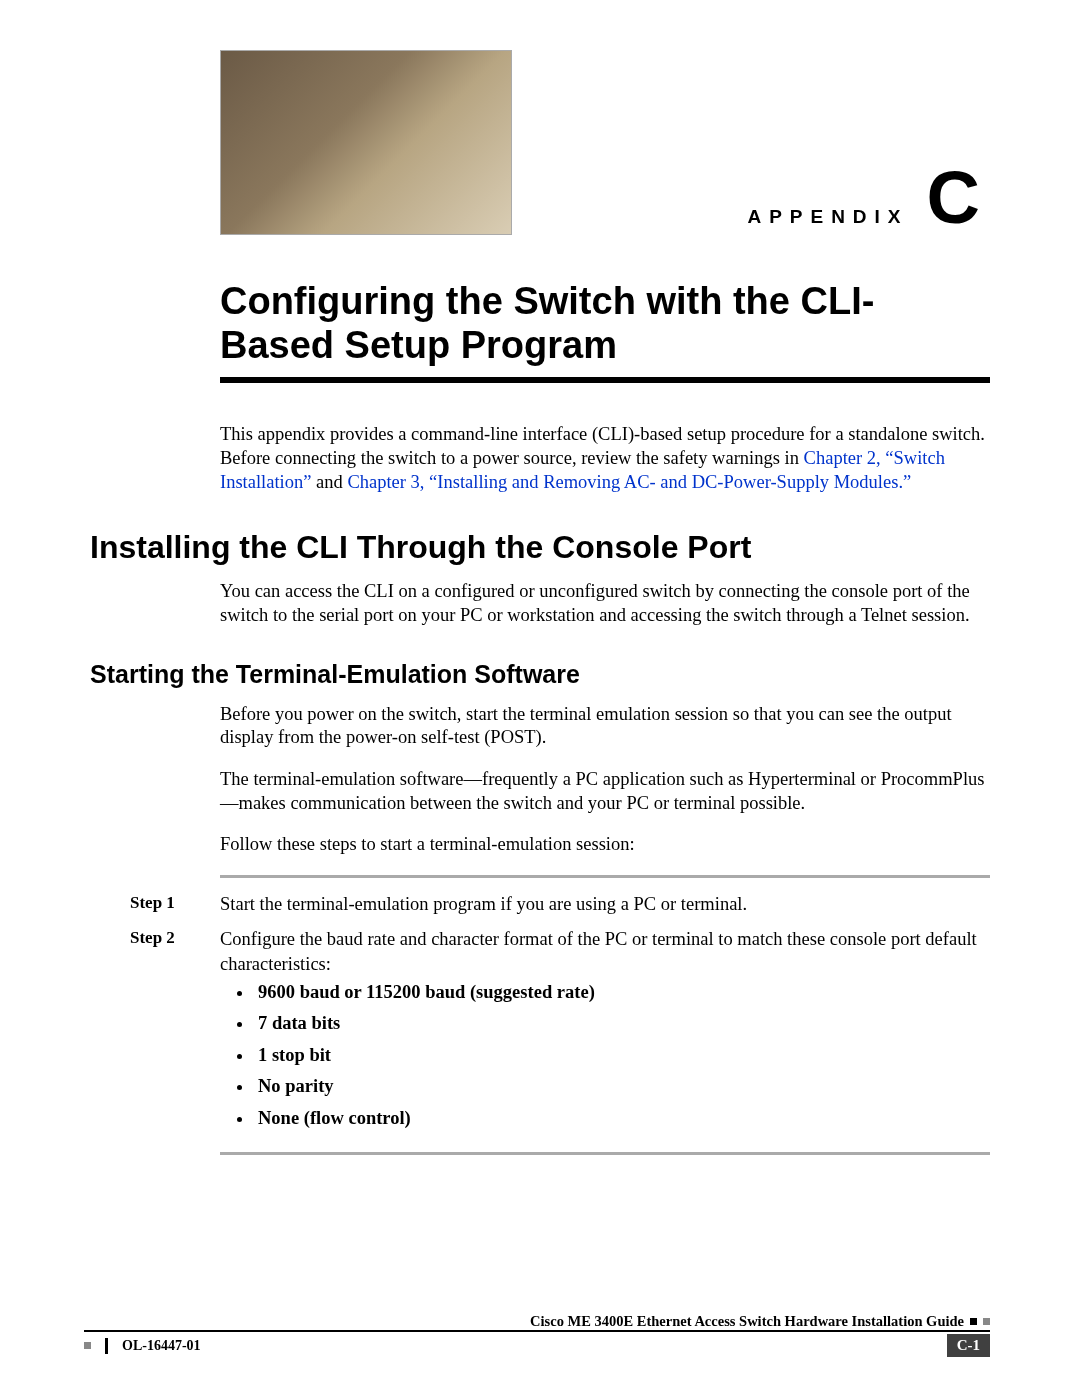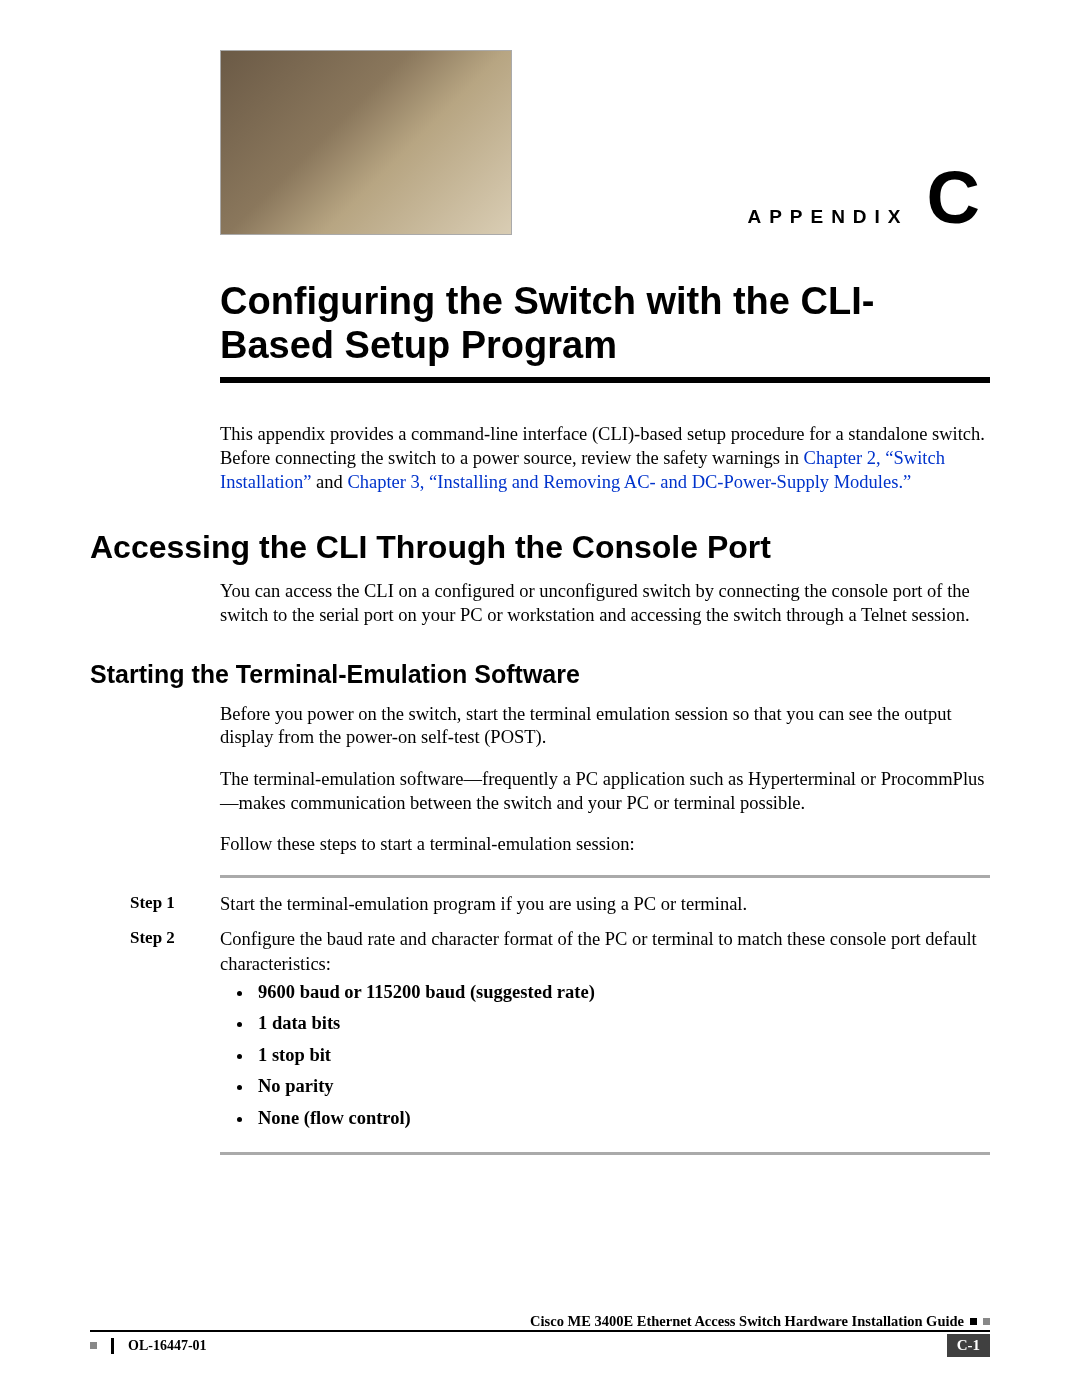--- a/index.html
+++ b/index.html
@@ -113,21 +113,21 @@
     padding-left: 34px;
     font-size: 18.5px;
     line-height: 1.7;
     font-weight: bold;
   }
   ul.bullets li {
     padding-left: 4px;
   }
   .footer {
     position: absolute;
-    left: 90px;
+    left: 84px;
     right: 90px;
     bottom: 40px;
   }
   .footer-line {
     height: 2px;
     background: #000;
     margin-bottom: 2px;
   }
   .doc-title {
     font-weight: bold;
@@ -175,42 +175,42 @@
     </div>
   </div>
 
   <div class="chapter-title">Configuring the Switch with the CLI-Based Setup Program</div>
   <div class="thick-rule"></div>
 
   <div class="body-block">
     <span>This appendix provides a command-line interface (CLI)-based setup procedure for a standalone switch. Before connecting the switch to a power source, review the safety warnings in </span><span class="link">Chapter 2, “Switch Installation”</span><span> and </span><span class="link">Chapter 3, “Installing and Removing AC- and DC-Power-Supply Modules.”</span>
   </div>
 
-  <h2 class="section">Accessing the CLI Through the Console Port</h2>
+  <h2 class="section">Installing the CLI Through the Console Port</h2>
   <div class="body-block">You can access the CLI on a configured or unconfigured switch by connecting the console port of the switch to the serial port on your PC or workstation and accessing the switch through a Telnet session.</div>
 
   <h3 class="subhead">Starting the Terminal-Emulation Software</h3>
   <div class="body-block">Before you power on the switch, start the terminal emulation session so that you can see the output display from the power-on self-test (POST).</div>
   <div class="body-block">The terminal-emulation software—frequently a PC application such as Hyperterminal or ProcommPlus—makes communication between the switch and your PC or terminal possible.</div>
   <div class="body-block">Follow these steps to start a terminal-emulation session:</div>
 
   <div class="step-rule"></div>
 
   <div class="step-row">
     <div class="step-label">Step 1</div>
     <div class="step-text">Start the terminal-emulation program if you are using a PC or terminal.</div>
   </div>
 
   <div class="step-row">
     <div class="step-label">Step 2</div>
     <div class="step-text">
       <span>Configure the baud rate and character format of the PC or terminal to match these console port default characteristics:</span>
       <ul class="bullets">
         <li>9600 baud or 115200 baud (suggested rate)</li>
-        <li>1 data bits</li>
+        <li>7 data bits</li>
         <li>1 stop bit</li>
         <li>No parity</li>
         <li>None (flow control)</li>
       </ul>
     </div>
   </div>
 
   <div class="step-rule"></div>
 
   <div class="footer">

